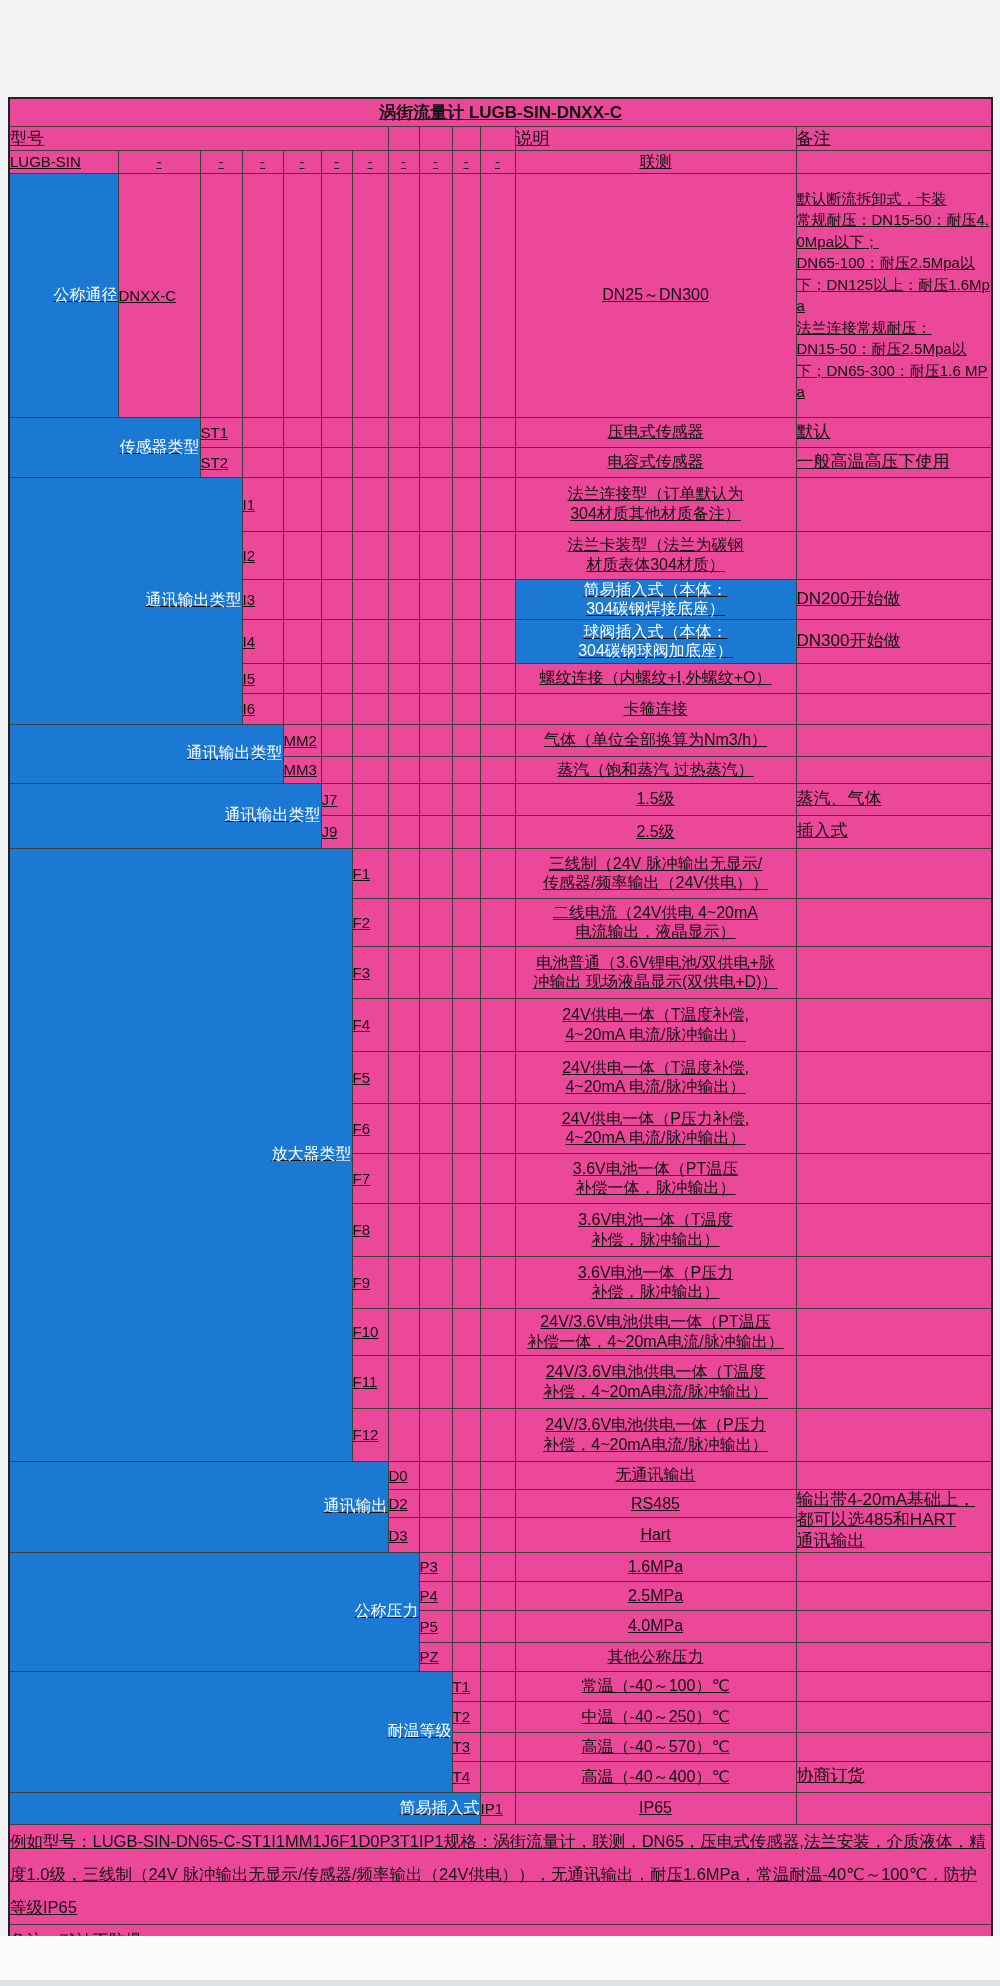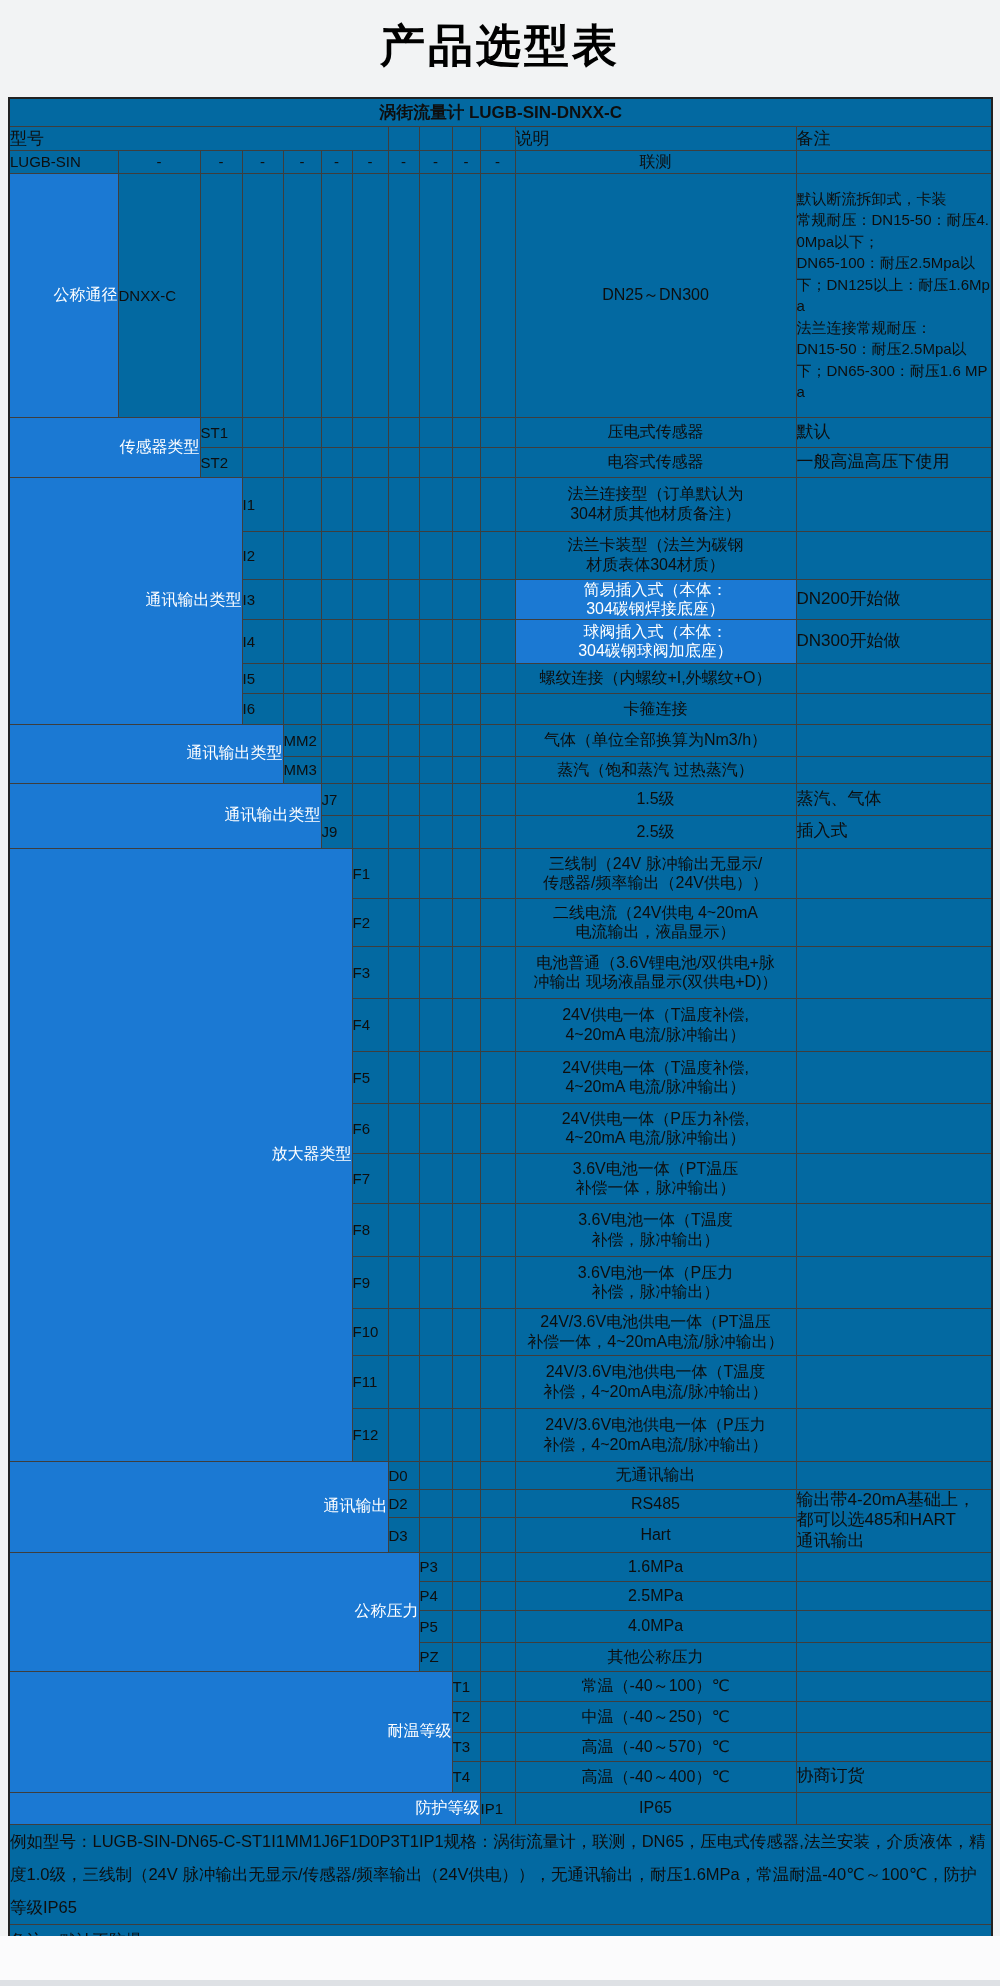--- a/index.html
+++ b/index.html
@@ -1,19 +1,19 @@
 <!DOCTYPE html>
 <html><head>
 <meta charset="utf-8">
 <style>
   html,body{margin:0;padding:0;}
   body{background:#f2f3f4;font-family:"Liberation Sans","DejaVu Sans",sans-serif;color:#0e0e0e;}
   .page{position:relative;width:1000px;height:1986px;background:#f2f3f4;overflow:hidden;}
   .title{text-align:center;font-size:45px;font-weight:bold;letter-spacing:3px;padding-top:16px;color:#000;}
-  table.sel{position:absolute;left:8px;top:97px;width:983px;border-collapse:collapse;table-layout:fixed;background:#0369a1;font-size:16px;border:2px solid #222;}
+  table.sel{position:absolute;left:8px;top:97px;width:983px;border-collapse:collapse;table-layout:fixed;background:#ec4899;font-size:16px;border:2px solid #222;text-decoration:underline;}
   table.sel td{border:1px solid #3e3e3e;padding:0;overflow:hidden;vertical-align:middle;}
   td.hd{text-align:center;font-weight:bold;font-size:17px;}
   td.h2{font-size:17px;}
   td.t{background:#1b79d3;color:#fff;text-align:right;font-size:16px;border-bottom-color:#ffffff;}
   td.t.last{border-bottom-color:#3e3e3e;}
   td.c{text-align:left;padding-left:2px;font-size:15px;}
   td.dash{text-align:center;font-size:15px;}
   td.d{text-align:center;white-space:pre-line;line-height:1.22;}
   td.n{white-space:pre-line;line-height:1.22;font-size:17px;}
   td.nl{text-align:left;vertical-align:top;padding:4px 4px 0 5px;line-height:21.5px;font-size:15px;white-space:pre-line;word-break:break-all;}
@@ -21,21 +21,20 @@
   td.hlgap{border-bottom-color:#ffffff;}
   td.ex{text-align:left;vertical-align:middle;padding:4px 8px;font-size:16.5px;line-height:33px;word-break:break-all;border-top:2px solid #222;}
   td.ft{text-align:left;padding:2px 8px;font-size:16.5px;}
   .below{position:absolute;left:0;top:1936px;width:100%;height:44px;background:#fbfbfc;}
   .strip{position:absolute;left:0;bottom:0;width:100%;height:6px;background:#dee1e5;}
 </style>
 </head>
 <body>
 
 <div class="page">
-  <div class="title">产品选型表</div>
 
   <table class="sel">
     <colgroup>
       <col style="width:109px">
         <col style="width:82px">
         <col style="width:42px">
         <col style="width:41px">
         <col style="width:38px">
         <col style="width:31px">
         <col style="width:36px">
@@ -448,21 +447,21 @@
       <td></td>
     </tr>
     <tr style="height:31px">
       <td class="c">T4</td>
       <td></td>
       <td class="d">高温（-40～400）℃</td>
       <td class="n">协商订货</td>
     </tr>
 
     <tr style="height:32px">
-      <td class="t last" colspan="10">防护等级</td>
+      <td class="t last" colspan="10">简易插入式</td>
       <td class="c">IP1</td>
       <td class="d">IP65</td>
       <td></td>
     </tr>
 
     <tr style="height:84px">
           <td class="ex" colspan="13">例如型号：LUGB-SIN-DN65-C-ST1I1MM1J6F1D0P3T1IP1规格：涡街流量计，联测，DN65，压电式传感器,法兰安装，介质液体，精度1.0级，三线制（24V 脉冲输出无显示/传感器/频率输出（24V供电）），无通讯输出，耐压1.6MPa，常温耐温-40℃～100℃，防护等级IP65</td>
         </tr>
     <tr style="height:34px">
           <td class="ft" colspan="13">备注：默认不防爆</td>

